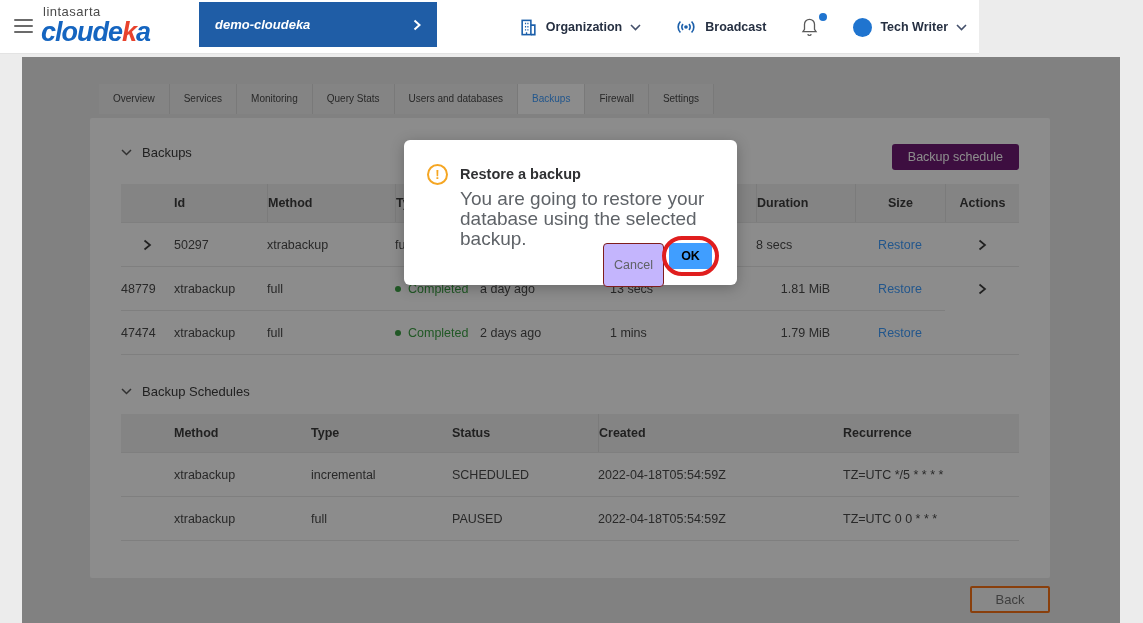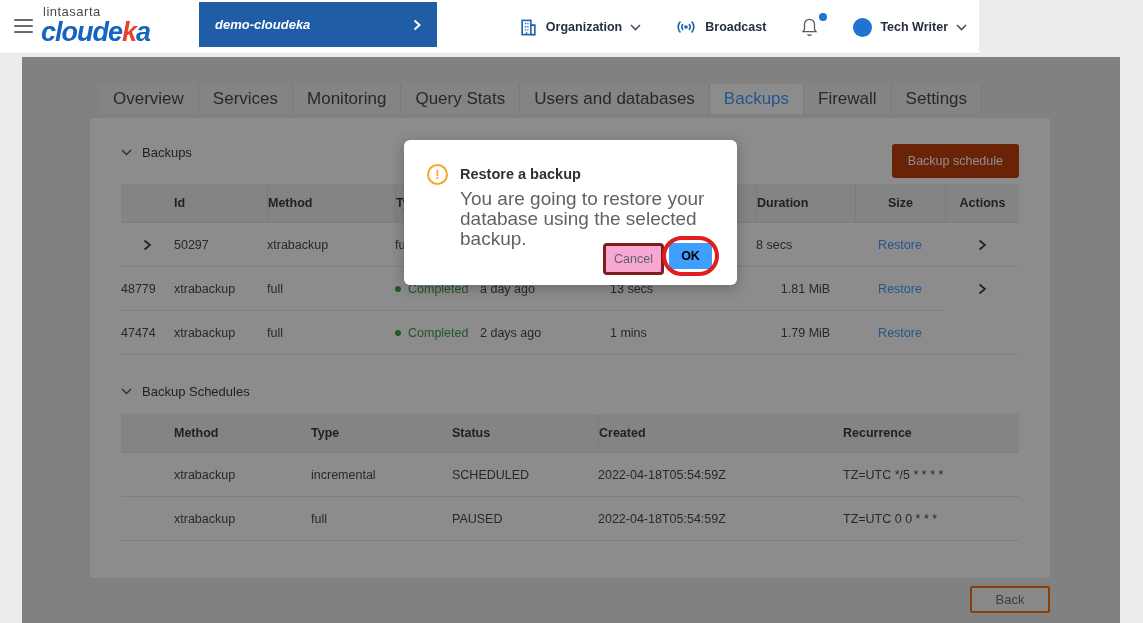--- a/index.html
+++ b/index.html
@@ -28,33 +28,33 @@
   .project-box .chev-right { margin-left:auto; }
   .nav-right { position:absolute; right:12px; top:0; height:54px; display:flex; align-items:center; gap:34px; }
   .nav-item { display:flex; align-items:center; gap:8px; cursor:pointer;
     font-size:12.5px; font-weight:bold; color:#263042; }
   .bell-wrap { position:relative; }
   .bell-dot { position:absolute; right:-8px; top:-4px; width:8px; height:8px; border-radius:50%; background:#1f74cf; }
   .avatar { width:19px; height:19px; border-radius:50%; background:#1f74cf; }
 
   
   .tabs { position:absolute; left:99px; top:84px; display:flex; z-index:1; }
-  .tab { padding:0 14px; height:30px; line-height:30px; font-size:17px; color:#4a4a4a;
+  .tab { padding:0 14px; height:30px; line-height:30px; font-size:10px; color:#4a4a4a;
     background:#f0f0f0; border-right:1px solid #dcdcdc; cursor:pointer; white-space:nowrap; }
   .tab.active { background:#ffffff; color:#409eff; }
 
   
   .card { position:absolute; left:90px; top:118px; width:960px; height:460px;
     background:#ffffff; border-radius:2px; z-index:1; }
   .section-head { position:absolute; left:31px; display:flex; align-items:center; gap:10px;
     font-size:13px; color:#3c3c3c; cursor:pointer; }
   .section-head.backups { top:27px; }
   .section-head.schedules { top:266px; }
-  .btn-primary { position:absolute; right:31px; top:26px; height:34px; padding:0 16px;
-    background:#c2410c; color:#ffffff; border:none; border-radius:3px;
+  .btn-primary { position:absolute; right:31px; top:26px; height:26px; padding:0 16px;
+    background:#701a75; color:#ffffff; border:none; border-radius:3px;
     font-size:12.5px; font-family:inherit; cursor:pointer; }
 
   .tbl { position:absolute; left:31px; width:898px; display:grid; border-bottom:1px solid #e8e8e8; }
   .tbl-backups { top:66px; grid-template-columns:53px 93px 128px 85px 130px 146px 99px 90px 74px; }
   .tbl-schedules { top:296px; grid-template-columns:53px 137px 141px 146px 245px 176px; }
   .th { height:38px; background:#f1f1f1; display:flex; align-items:center;
     font-size:12.5px; font-weight:bold; color:#3c3c3c; }
   .th.sep { border-left:1px solid #e0e0e0; }
   .td { height:44px; display:flex; align-items:center; font-size:12.5px; color:#4b4b4b;
     border-top:1px solid #e8e8e8; background:#fff; }
@@ -73,22 +73,22 @@
     background:rgba(0,0,0,0.45); z-index:10; }
   .modal { position:absolute; left:404px; top:140px; width:333px; height:145px;
     background:#ffffff; border-radius:6px; box-shadow:0 3px 14px rgba(0,0,0,.25); z-index:20; }
   .warn-icon { position:absolute; left:23px; top:24px; width:21px; height:21px;
     border:2px solid #f5a623; border-radius:50%; color:#f5a623;
     font-size:13px; font-weight:bold; text-align:center; line-height:17px; }
   .warn-icon::after { content:"!"; }
   .modal-title { position:absolute; left:56px; top:26px; font-size:14.5px; font-weight:bold; color:#303133; }
   .modal-body { position:absolute; left:56px; top:49px; width:280px;
     font-size:19px; line-height:20px; color:#5f6368; }
-  .btn-cancel { position:absolute; left:199px; top:103px; width:61px; height:32px;
-    background:#f9a8d4; border:3px solid #7f1d1d; border-radius:4px;
+  .btn-cancel { position:absolute; left:199px; top:103px; width:61px; height:44px;
+    background:#c4b5fd; border:1px solid #7f1d1d; border-radius:4px;
     font-size:12.5px; color:#606266; font-family:inherit; cursor:pointer; }
   .btn-ok { position:absolute; left:669px; top:243px; width:43px; height:26px;
     background:#409eff; border:none; border-radius:4px;
     font-size:12.5px; font-weight:bold; color:#000000; font-family:inherit; cursor:pointer; z-index:21; }
   .annotation-ring { position:absolute; left:662px; top:236px; width:57px; height:40px;
     border:4px solid #e01e1e; border-radius:20px; z-index:22; pointer-events:none; }
 
   svg { display:block; }
 </style>
 </head>

